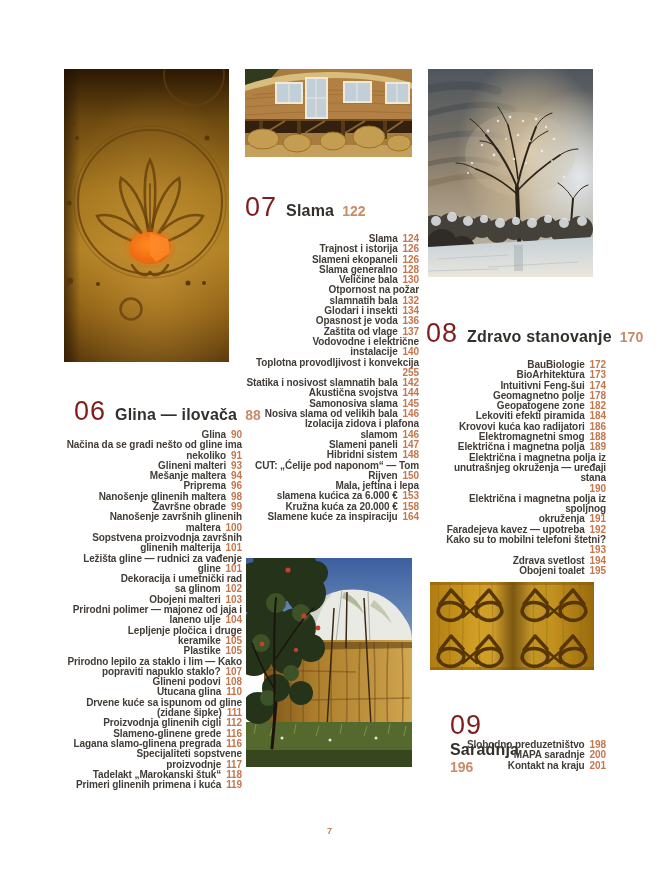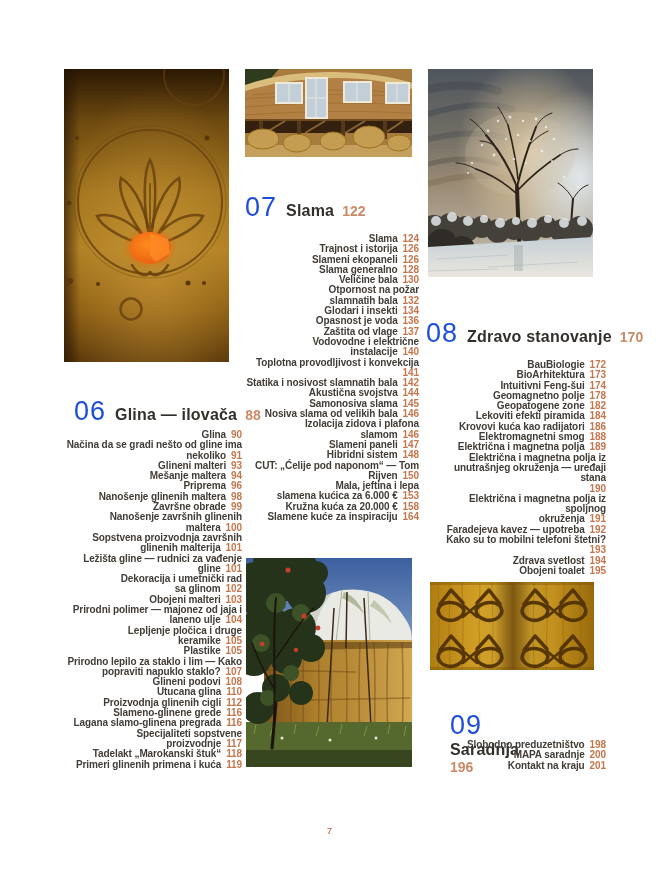--- a/index.html
+++ b/index.html
@@ -1,20 +1,20 @@
 <!DOCTYPE html>
 <html><head>
 <meta charset="utf-8">
 <style>
   html,body{margin:0;padding:0;background:#ffffff;}
   .page{position:relative;width:659px;height:883px;background:#ffffff;overflow:hidden;
         font-family:"Liberation Sans",sans-serif;}
   .photo{position:absolute;display:block;}
   .sec-head{position:absolute;display:flex;align-items:baseline;white-space:nowrap;}
-  .sec-num{font-size:27px;font-weight:400;color:#1d4ed8;letter-spacing:1px;}
+  .sec-num{font-size:27px;font-weight:400;color:#7f1d1d;letter-spacing:1px;}
   .sec-title{font-size:16px;font-weight:700;color:#33302c;margin-left:9px;letter-spacing:.2px;}
   .sec-pg{font-size:14px;font-weight:700;color:#ca8a68;margin-left:8px;}
   .sec-pg.wide-gap{margin-left:24px;}
   .toc-list{position:absolute;font-size:10px;font-weight:700;line-height:10.3px;
             color:#423c37;letter-spacing:-0.1px;text-align:right;}
   .toc-item .t{white-space:pre-wrap;}
   .toc-item .p{color:#c4764d;margin-left:5px;}
   .pageno{position:absolute;left:0;right:0;top:826px;text-align:center;
           font-size:9px;font-weight:700;color:#b9815f;}
   
@@ -421,20 +421,22 @@
 sa glinom</span><span class="p">102</span></div>
       <div class="toc-item"><span class="t">Obojeni malteri</span><span class="p">103</span></div>
       <div class="toc-item"><span class="t">Prirodni polimer — majonez od jaja i
 laneno ulje</span><span class="p">104</span></div>
       <div class="toc-item"><span class="t">Lepljenje pločica i druge keramike</span><span class="p">105</span></div>
       <div class="toc-item"><span class="t">Plastike</span><span class="p">105</span></div>
       <div class="toc-item"><span class="t">Prirodno lepilo za staklo i lim — Kako
 popraviti napuklo staklo?</span><span class="p">107</span></div>
       <div class="toc-item"><span class="t">Glineni podovi</span><span class="p">108</span></div>
       <div class="toc-item"><span class="t">Utucana glina</span><span class="p">110</span></div>
+      <div class="toc-item"><span class="t">Drvene kuće sa ispunom od gline
+(zidane šipke)</span><span class="p">111</span></div>
       <div class="toc-item"><span class="t">Proizvodnja glinenih cigli</span><span class="p">112</span></div>
       <div class="toc-item"><span class="t">Slameno-glinene grede</span><span class="p">116</span></div>
       <div class="toc-item"><span class="t">Lagana slamo-glinena pregrada</span><span class="p">116</span></div>
       <div class="toc-item"><span class="t">Specijaliteti sopstvene proizvodnje</span><span class="p">117</span></div>
       <div class="toc-item"><span class="t">Tadelakt „Marokanski štuk“</span><span class="p">118</span></div>
       <div class="toc-item"><span class="t">Primeri glinenih primena i kuća</span><span class="p">119</span></div>
     </div>
 
   <div class="sec-head head-07">
     <span class="sec-num">07</span>
@@ -447,21 +449,21 @@
       <div class="toc-item"><span class="t">Slameni ekopaneli</span><span class="p">126</span></div>
       <div class="toc-item"><span class="t">Slama generalno</span><span class="p">128</span></div>
       <div class="toc-item"><span class="t">Veličine bala</span><span class="p">130</span></div>
       <div class="toc-item"><span class="t">Otpornost na požar
 slamnatih bala</span><span class="p">132</span></div>
       <div class="toc-item"><span class="t">Glodari i insekti</span><span class="p">134</span></div>
       <div class="toc-item"><span class="t">Opasnost je voda</span><span class="p">136</span></div>
       <div class="toc-item"><span class="t">Zaštita od vlage</span><span class="p">137</span></div>
       <div class="toc-item"><span class="t">Vodovodne i električne instalacije</span><span class="p">140</span></div>
       <div class="toc-item"><span class="t">Toplotna provodljivost i konvekcija
-</span><span class="p">141</span></div>
+</span><span class="p">255</span></div>
       <div class="toc-item"><span class="t">Statika i nosivost slamnatih bala</span><span class="p">142</span></div>
       <div class="toc-item"><span class="t">Akustična svojstva</span><span class="p">144</span></div>
       <div class="toc-item"><span class="t">Samonosiva slama</span><span class="p">145</span></div>
       <div class="toc-item"><span class="t">Nosiva slama od velikih bala</span><span class="p">146</span></div>
       <div class="toc-item"><span class="t">Izolacija zidova i plafona slamom</span><span class="p">146</span></div>
       <div class="toc-item"><span class="t">Slameni paneli</span><span class="p">147</span></div>
       <div class="toc-item"><span class="t">Hibridni sistem</span><span class="p">148</span></div>
       <div class="toc-item"><span class="t">CUT: „Ćelije pod naponom“ — Tom
 Rijven</span><span class="p">150</span></div>
       <div class="toc-item"><span class="t">Mala, jeftina i lepa

